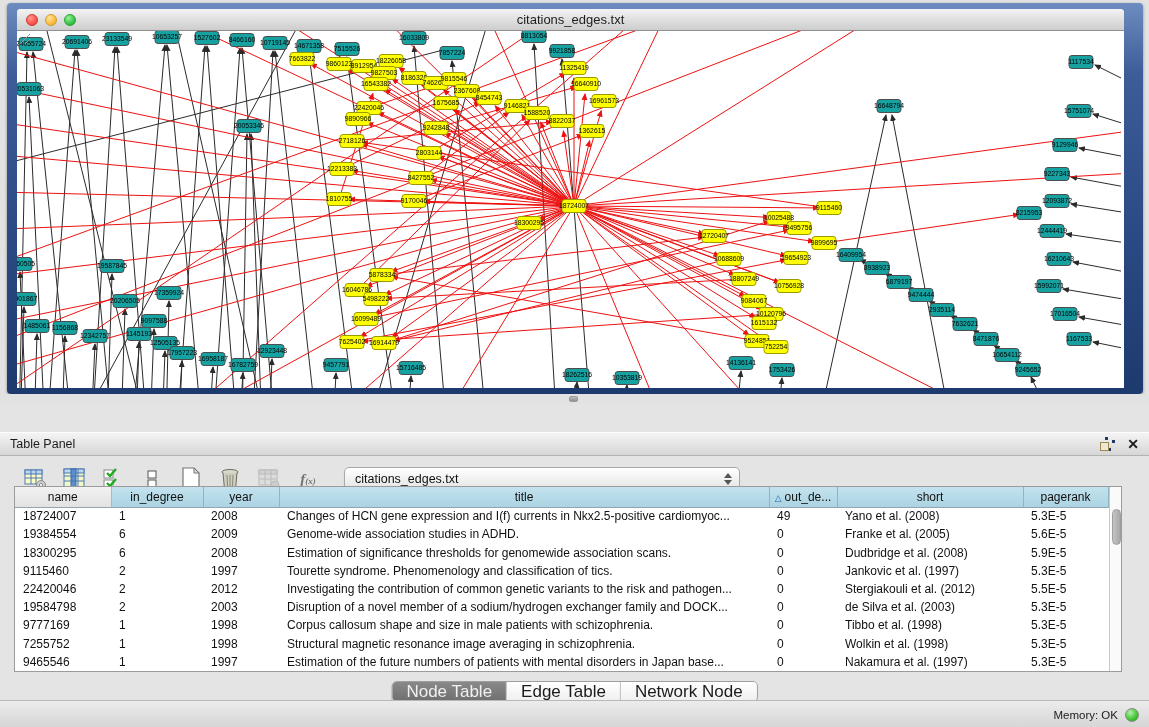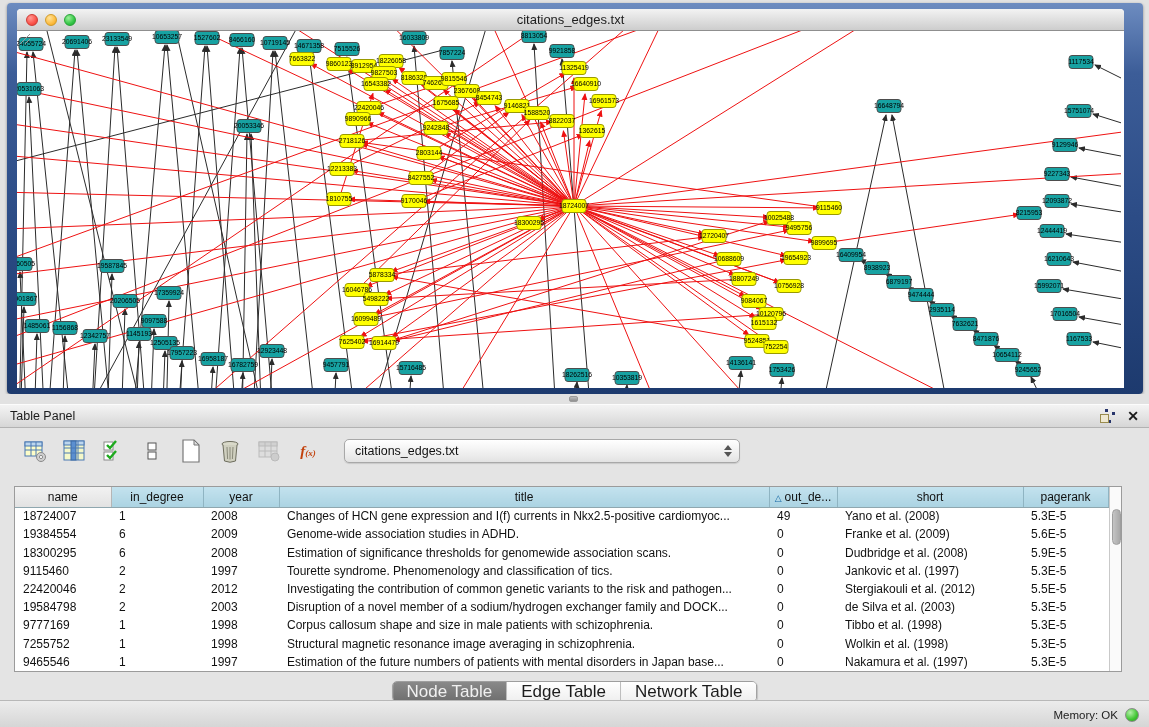--- a/index.html
+++ b/index.html
@@ -47,32 +47,32 @@
   
   .splitter { position:absolute; left:0; top:394px; width:1149px; height:10px; background:#e2e2e2; }
   .splitter-handle { position:absolute; left:569px; top:2px; width:9px; height:6px;
     background:linear-gradient(to bottom,#bdbdbd,#8f8f8f); border-radius:2px; border:1px solid #9a9a9a; }
 
   
   .table-panel { position:absolute; left:0; top:404px; width:1149px; height:323px; background:#e4e4e4; }
   .tp-header {
     height:24px; background:linear-gradient(to bottom,#f4f4f4,#d6d6d6);
     border-top:1px solid #fcfcfc; border-bottom:1px solid #b2b2b2;
-    display:flex; align-items:center; padding:0 10px;
+    display:flex; align-items:center; padding:0 10px;margin-top:28px;
   }
   .tp-title { font-size:12.5px; color:#1c1c1c; }
   .tp-header-icons { margin-left:auto; display:flex; align-items:center; gap:12px; }
   .float-icon { width:15px; height:14px; position:relative; cursor:pointer; }
   .float-icon .sq1 { position:absolute; left:0; bottom:0; width:9px; height:9px; border:1.5px solid #9a8c4e; background:#efe9d2; }
   .float-icon .dot { position:absolute; width:3px; height:3px; background:#27356b; }
   .close-icon { font-size:14px; font-weight:bold; color:#1a1a1a; line-height:14px; cursor:pointer; }
 
   .tp-toolbar { display:flex; align-items:center; gap:13px; padding:10px 0 8px 22px; }
   .tbtn { width:26px; height:26px; display:flex; align-items:center; justify-content:center; cursor:pointer; }
-  .fx-label { font-family:"Liberation Serif", serif; font-style:italic; font-weight:bold; font-size:15px; color:#c2410c; }
+  .fx-label { font-family:"Liberation Serif", serif; font-style:italic; font-weight:bold; font-size:15px; color:#737373; }
   .fx-label small { font-size:9px; }
 
   .combo {
     margin-left:10px; width:396px; height:24px;
     background:linear-gradient(to bottom,#ffffff,#ececec 70%,#e2e2e2);
     border:1px solid #a8a8a8; border-radius:5px;
     display:flex; align-items:center; padding:0 4px 0 10px;
     box-shadow:0 1px 1px rgba(0,0,0,.12);
     cursor:pointer;
   }
@@ -870,21 +870,21 @@
             <td>49</td>
             <td>Yano et al. (2008)</td>
             <td>5.3E-5</td>
           </tr>
           <tr>
             <td>19384554</td>
             <td>6</td>
             <td>2009</td>
             <td>Genome-wide association studies in ADHD.</td>
             <td>0</td>
-            <td>Franke et al. (2009)</td>
+            <td>Franke et al. (2005)</td>
             <td>5.6E-5</td>
           </tr>
           <tr>
             <td>18300295</td>
             <td>6</td>
             <td>2008</td>
             <td>Estimation of significance thresholds for genomewide association scans.</td>
             <td>0</td>
             <td>Dudbridge et al. (2008)</td>
             <td>5.9E-5</td>
@@ -946,20 +946,20 @@
         </tbody>
     </table>
     <div class="vscroll">
       <div class="thumb"></div>
     </div>
   </div>
 
   <div class="tabs" id="tabs">
       <div class="tab-seg active">Node Table</div>
       <div class="tab-seg">Edge Table</div>
-      <div class="tab-seg">Network Table</div>
+      <div class="tab-seg">Network Node</div>
     </div>
 </div>
 
 <div class="status-bar">
   <span class="mem-label">Memory: OK</span>
   <span class="led"></span>
 </div>
 
 </body></html>

